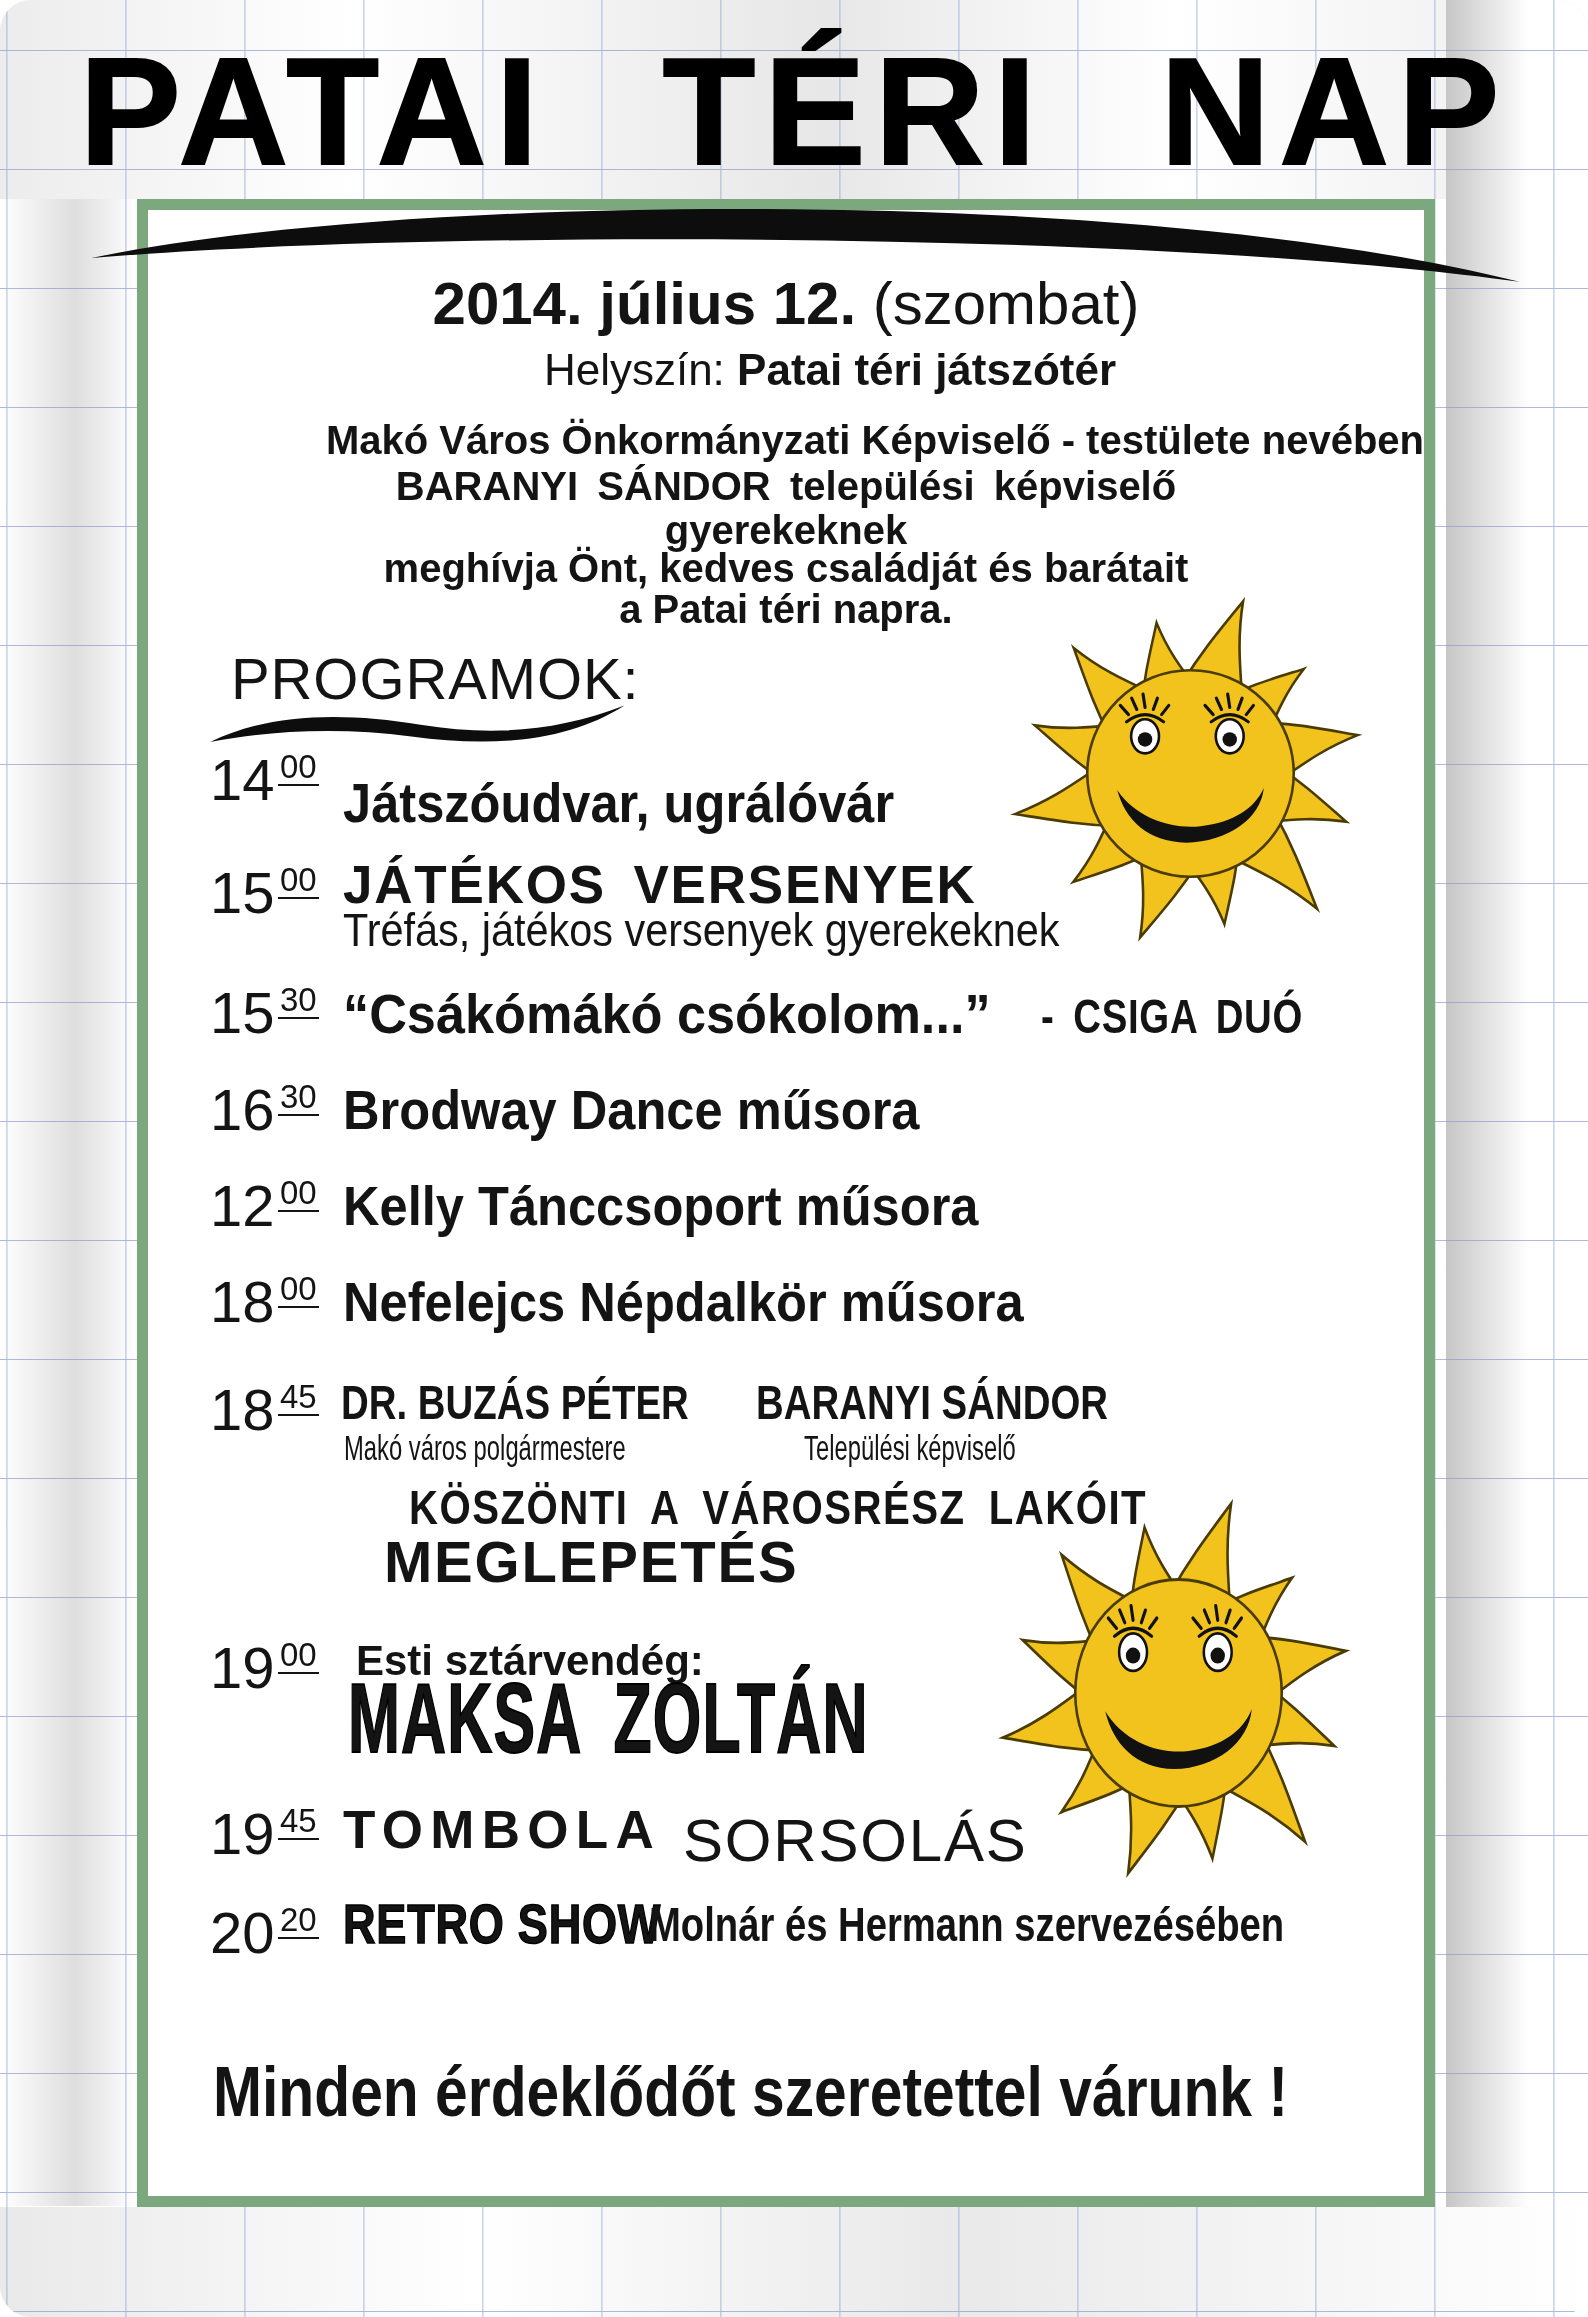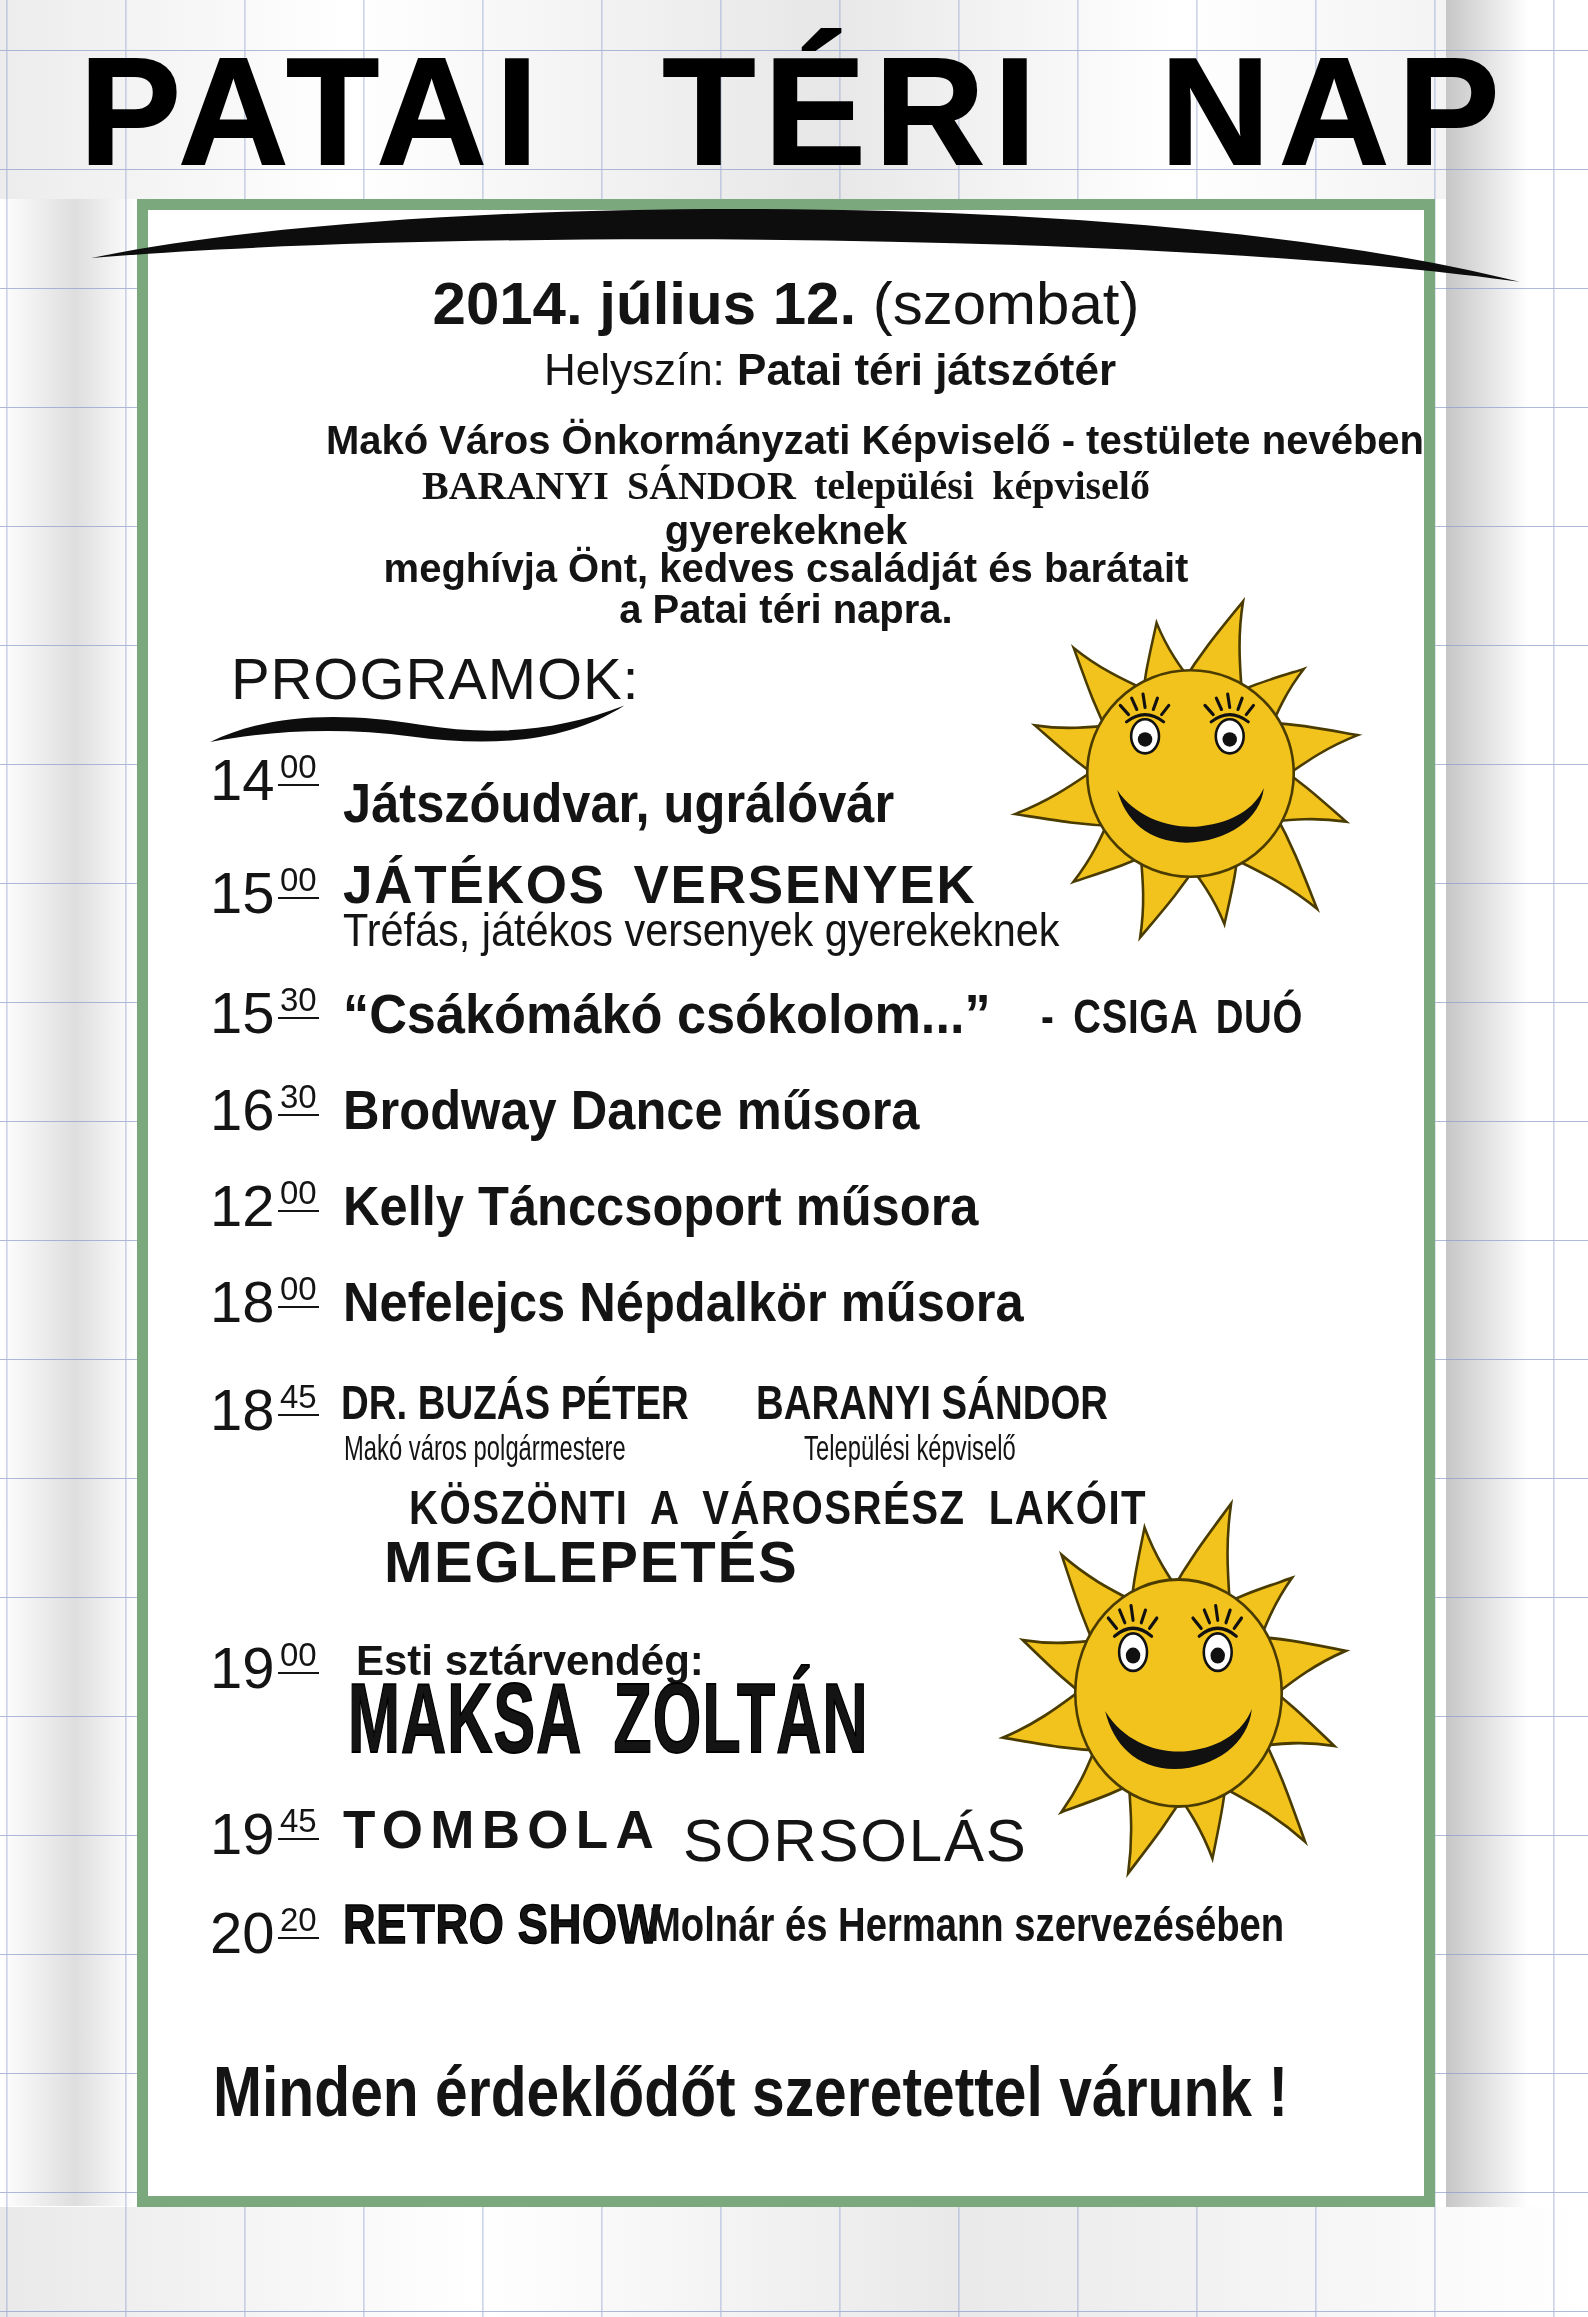--- a/index.html
+++ b/index.html
@@ -3,21 +3,21 @@
 <meta charset="utf-8">
 <style>
   :root{
     --sun-yellow:#F2C31C;
     --border-green:#7CA87E;
     --grid-blue:#8D9CCE;
     --ink:#141414;
   }
   html,body{margin:0;padding:0;}
   body{font-family:"Liberation Sans","DejaVu Sans",sans-serif;background:#fff;}
-  #page{position:relative;width:1588px;height:2317px;overflow:hidden;background:#ffffff;color:var(--ink);}
+  #page{position:relative;width:1588px;height:2317px;overflow:hidden;background:#ffffff;color:var(--ink);border-radius:31px;}
 
   
   .shade{position:absolute;z-index:0;}
   .shade-top{left:0;top:0;width:1588px;height:199px;
     background:linear-gradient(90deg,#ececec,#ffffff 22%,#e7e7e7 52%,#ffffff 74%,#ededed);}
   .shade-left{left:0;top:199px;width:137px;height:2007px;
     background:linear-gradient(90deg,#ffffff,#dedede 55%,#ffffff);}
   .shade-right{left:1446px;top:0;width:143px;height:2317px;
     background:linear-gradient(90deg,#c6c6c6,#ffffff 58%);}
   .shade-bottom{left:0;top:2207px;width:1588px;height:111px;
@@ -55,21 +55,21 @@
   .cx84{transform:scaleX(.84);transform-origin:0 0;}
   .cx82{transform:scaleX(.82);transform-origin:0 0;}
   .cx80{transform:scaleX(.80);transform-origin:0 0;}
   .cx78{transform:scaleX(.78);transform-origin:0 0;}
   .cx68{transform:scaleX(.68);transform-origin:0 0;}
   .cx63{transform:scaleX(.63);transform-origin:0 0;}
 
   .date-line{top:274px;font-size:60px;}
   .loc-line{top:348px;font-size:44px;padding-left:44px;}
   .inv{font-size:40px;font-weight:bold;}
-  .inv1{top:420px;text-align:right;} .inv2{top:466px;word-spacing:8.2px;font-family:Liberation Serif, serif;} .inv3{top:510px;}
+  .inv1{top:420px;text-align:right;} .inv2{top:466px;word-spacing:8.2px;} .inv3{top:510px;}
   .inv4{top:548px;} .inv5{top:589px;}
 
   .prog-head{left:231px;top:650px;font-size:58px;letter-spacing:0.9px;}
 
   .time{position:absolute;z-index:6;left:210px;font-size:58px;line-height:1;white-space:nowrap;}
   .time .mm{display:inline-block;font-size:33px;line-height:1;transform:translateY(-22px);
     border-bottom:2.7px solid var(--ink);padding:0 1.8px 0.9px 1.8px;margin-left:3.7px;margin-top:28px;}
 
   .ev{font-size:55px;font-weight:bold;}
   .caps-ev{font-size:53px;font-weight:bold;letter-spacing:1.8px;word-spacing:11px;}

